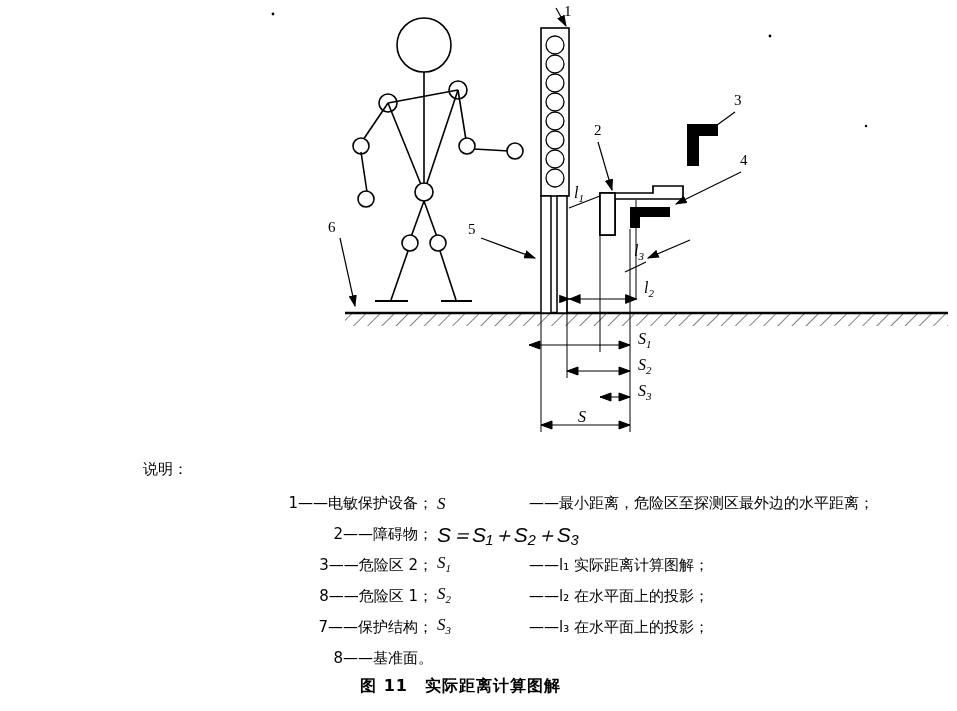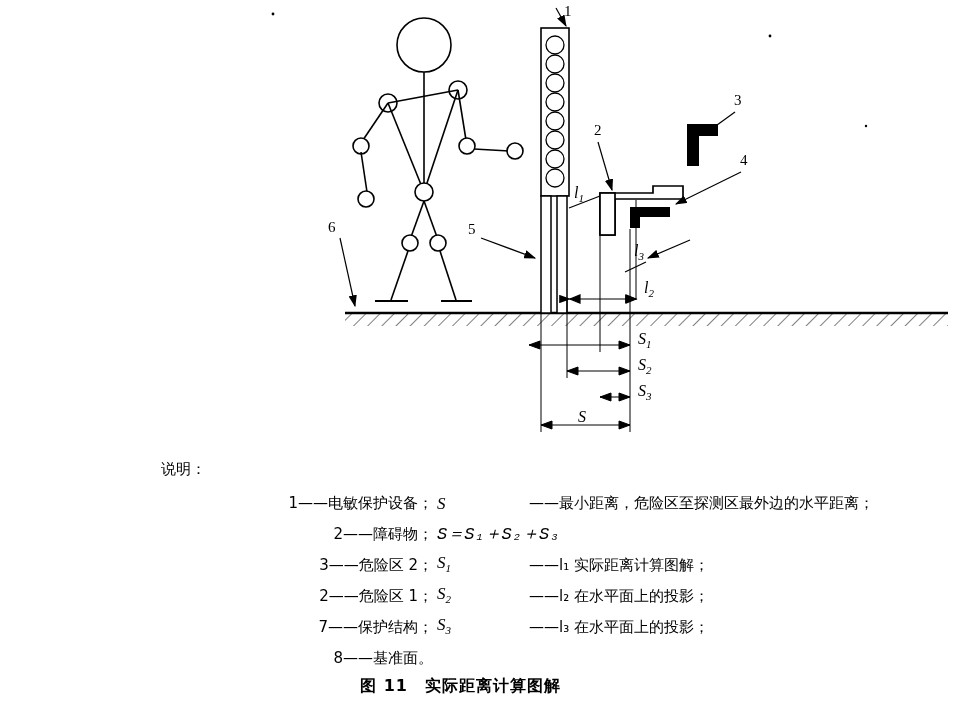--- a/index.html
+++ b/index.html
@@ -28,21 +28,20 @@
     top: 455px;
     width: 957px;
     height: 210px;
   }
   .legend-title {
     position: absolute;
     left: 143px;
     top: 5px;
     font-size: 15px;
     font-family: Liberation Mono, monospace;
-    margin-left: 18px;
   }
   .col-left {
     position: absolute;
     left: 143px;
     top: 33px;
     width: 290px;
   }
   .col-right {
     position: absolute;
     left: 437px;
@@ -71,23 +70,23 @@
     font-style: italic;
     font-size: 17px;
     display: inline-block;
     min-width: 92px;
   }
   .sym sub {
     font-style: italic;
     font-size: 11px;
   }
   .eq {
-    font-family: Liberation Mono, monospace;
+    font-family: Liberation Sans, sans-serif;
     font-style: italic;
-    font-size: 17px;
+    font-size: 21px;
   }
   .desc { font-family: "DejaVu Sans", sans-serif; font-size: 15px; }
   #caption {
     position: absolute;
     left: 0;
     top: 676px;
     width: 921px;
     text-align: center;
     font-size: 16px;
     font-weight: bold;
@@ -259,21 +258,21 @@
   </svg>
 </div>
 
 <div id="legend">
   <div class="legend-title">说明：</div>
 
   <div class="col-left">
     <div class="lrow">1——电敏保护设备；</div>
     <div class="lrow">2——障碍物；</div>
     <div class="lrow">3——危险区 2；</div>
-    <div class="lrow">2——危险区 1；</div>
+    <div class="lrow">8——危险区 1；</div>
     <div class="lrow">7——保护结构；</div>
     <div class="lrow">8——基准面。</div>
   </div>
 
   <div class="col-right">
     <div class="rrow">
       <span class="sym">S</span>
       <span class="desc">——最小距离，危险区至探测区最外边的水平距离；</span>
     </div>
     <div class="rrow">

